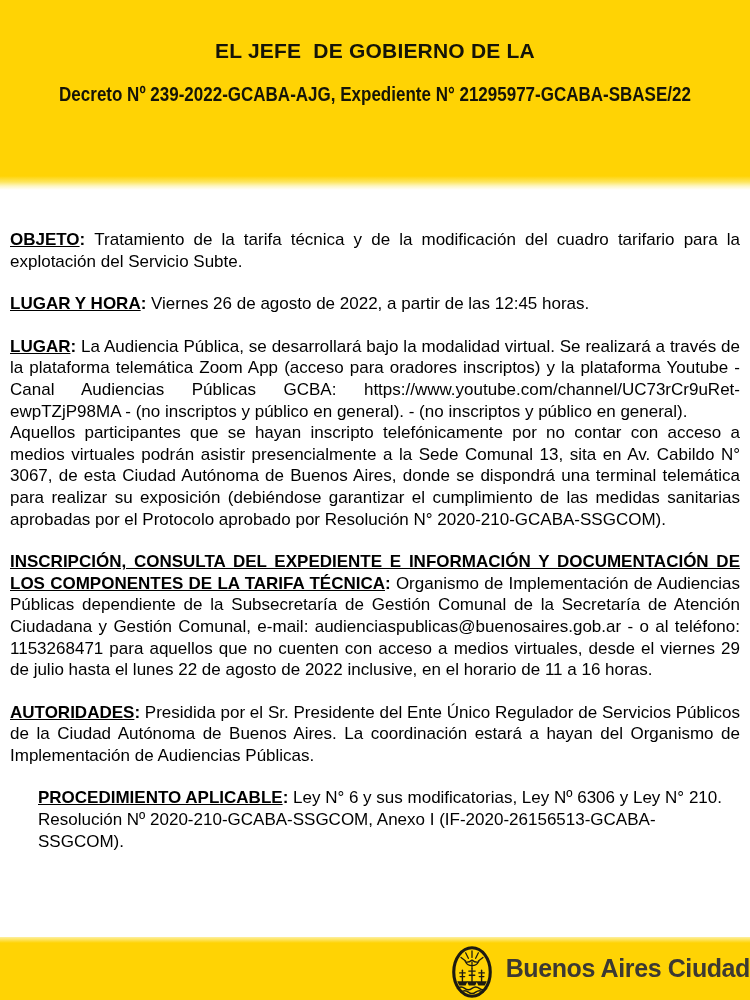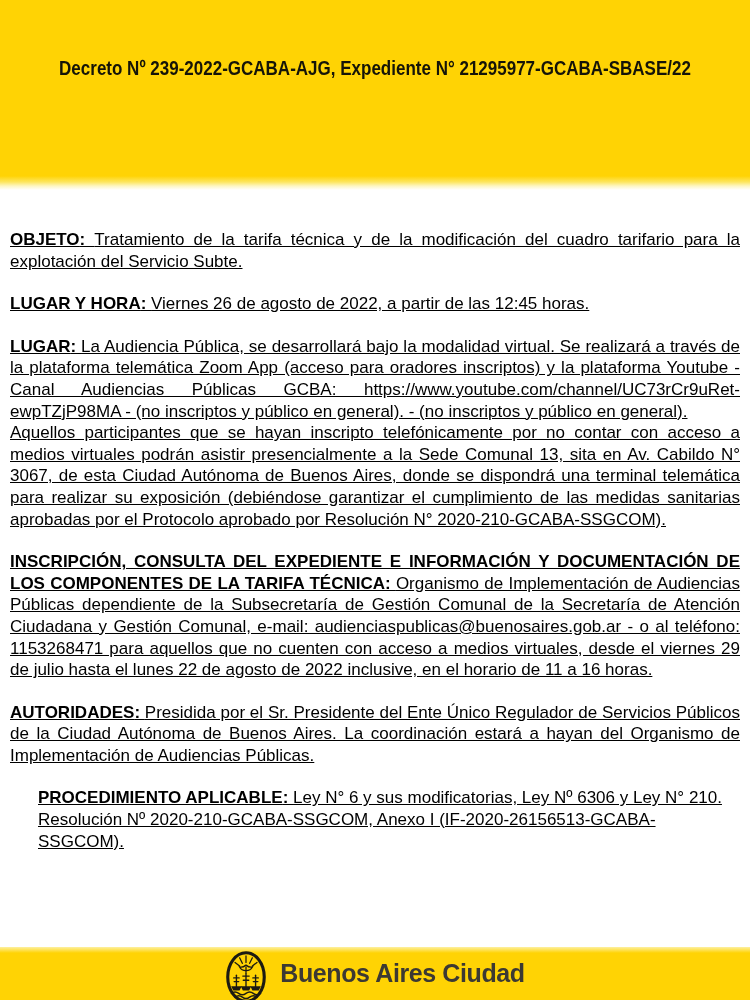--- a/index.html
+++ b/index.html
@@ -19,48 +19,49 @@
     font-weight:bold;font-size:21px;line-height:26px;
     white-space:pre;letter-spacing:.2px;color:#151408;
   }
   .decree-line{
     margin-top:17px;width:750px;text-align:center;
     font-weight:bold;font-size:20px;line-height:26px;
     white-space:nowrap;color:#151408;
     transform:scaleX(.85);transform-origin:50% 50%;
   }
   
-  .doc-main{padding:39px 10px 0 10px;text-decoration:underline;}
+  .doc-main{padding:39px 10px 0 10px;}
   .sec{
     margin:0 0 21px 0;
     font-size:17px;line-height:21.6px;
     text-align:justify;
   }
   .sec:last-child{margin-bottom:0;margin-left:28px;}
   .lbl{font-weight:bold;text-decoration:underline;}
   .sep{font-weight:bold;}
   .txt{white-space:pre-line;}
   
   .band-bottom{
-    position:absolute;left:0;bottom:0;width:750px;height:53px;
+    position:absolute;left:0;bottom:0;width:750px;height:63px;
     background:linear-gradient(180deg,#fdf0a0 0px,#ffd304 6px,#ffd304 67px);
-    display:flex;align-items:center;justify-content:center;
+    display:flex;align-items:center;justify-content:flex-end;
   }
   .brand{display:flex;align-items:center;}
   .seal{width:42px;height:58px;margin-right:13px;margin-top:6px;}
   .brand-text{
     font-weight:bold;font-size:25px;letter-spacing:-.4px;
     color:#3c3933;white-space:pre;
   }
 </style>
 </head>
 <body>
 
 <header class="band-top">
   <div class="title-block">
+    <div class="title-line">EL JEFE  DE GOBIERNO DE LA</div>
   </div>
   <div class="decree-line">Decreto Nº 239-2022-GCABA-AJG, Expediente N° 21295977-GCABA-SBASE/22</div>
 </header>
 
 <main class="doc-main">
   <p class="sec"><span class="lbl">OBJETO</span><span class="sep">: </span><span class="txt">Tratamiento de la tarifa técnica y de la modificación del cuadro tarifario para la explotación del Servicio Subte.</span></p>
   <p class="sec"><span class="lbl">LUGAR Y HORA</span><span class="sep">: </span><span class="txt">Viernes 26 de agosto de 2022, a partir de las 12:45 horas.</span></p>
   <p class="sec"><span class="lbl">LUGAR</span><span class="sep">: </span><span class="txt">La Audiencia Pública, se desarrollará bajo la modalidad virtual. Se realizará a través de la plataforma telemática Zoom App (acceso para oradores inscriptos) y la plataforma Youtube - Canal Audiencias Públicas GCBA: https://www.youtube.com/channel/UC73rCr9uRet-ewpTZjP98MA - (no inscriptos y público en general). - (no inscriptos y público en general).
 Aquellos participantes que se hayan inscripto telefónicamente por no contar con acceso a medios virtuales podrán asistir presencialmente a la Sede Comunal 13, sita en Av. Cabildo N° 3067, de esta Ciudad Autónoma de Buenos Aires, donde se dispondrá una terminal telemática para realizar su exposición (debiéndose garantizar el cumplimiento de las medidas sanitarias aprobadas por el Protocolo aprobado por Resolución N° 2020-210-GCABA-SSGCOM).</span></p>
   <p class="sec"><span class="lbl">INSCRIPCIÓN, CONSULTA DEL EXPEDIENTE E INFORMACIÓN Y DOCUMENTACIÓN DE LOS COMPONENTES DE LA TARIFA TÉCNICA</span><span class="sep">: </span><span class="txt">Organismo de Implementación de Audiencias Públicas dependiente de la Subsecretaría de Gestión Comunal de la Secretaría de Atención Ciudadana y Gestión Comunal, e-mail: audienciaspublicas@buenosaires.gob.ar - o al teléfono: 1153268471 para aquellos que no cuenten con acceso a medios virtuales, desde el viernes 29 de julio hasta el lunes 22 de agosto de 2022 inclusive, en el horario de 11 a 16 horas.</span></p>

